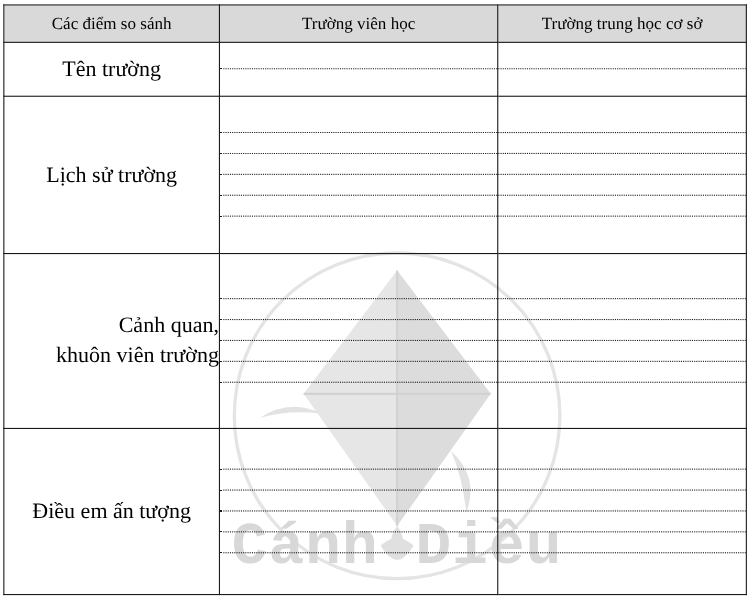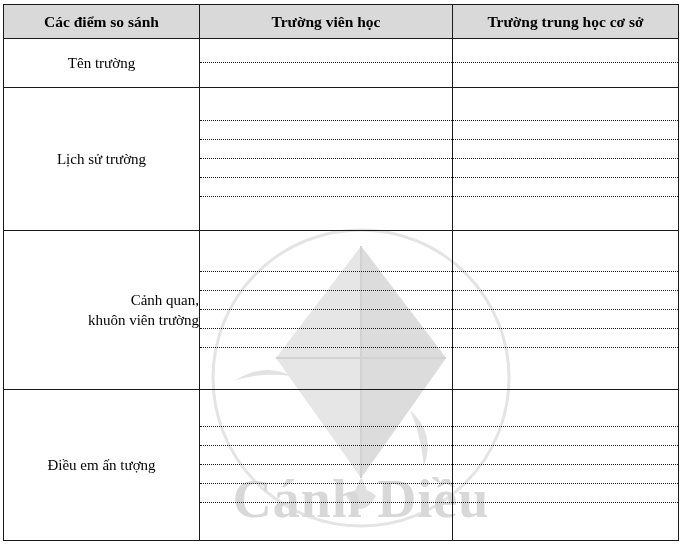--- a/index.html
+++ b/index.html
@@ -33,21 +33,21 @@
     pointer-events: none;
     z-index: 1;
   }
   #watermark svg { display: block; }
   #watermark .wm-text {
     position: absolute;
     left: 0;
     top: 244px;
     width: 330px;
     text-align: center;
-    font-family: Liberation Serif, serif;
+    font-family: Liberation Mono, monospace;
     font-weight: bold;
     font-size: 54px;
     color: #d8d8d8;
     letter-spacing: 1px;
     line-height: 1;
     white-space: nowrap;
   }
 
   
   table#compare-table {
@@ -60,30 +60,30 @@
     z-index: 2;
     background: transparent;
   }
   table#compare-table td, table#compare-table th {
     border: 1.5px solid #1a1a1a;
     vertical-align: middle;
     padding: 0;
   }
   thead th {
     background: #d9d9d9;
-    font-weight: bold;
+    font-weight: normal;
     font-size: 15.5px;
     color: #000;
     text-align: center;
     height: 33px;
     padding: 3px 4px;
   }
   td.label-cell {
     text-align: center;
-    font-size: 15px;
+    font-size: 20px;
     color: #000;
     line-height: 1.35;
     padding: 4px 6px;
   }
   td.fill-cell {
     padding: 6px 10px 8px 10px;
   }
 
   .dotline {
     display: block;

